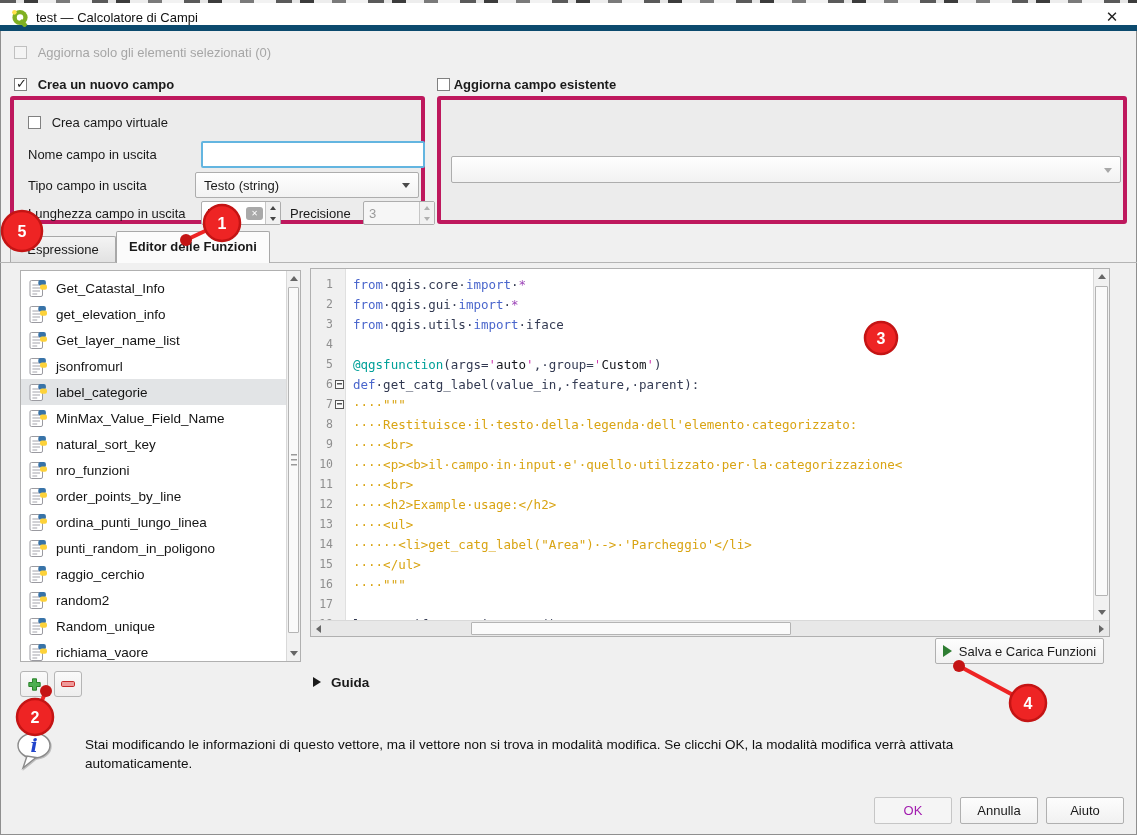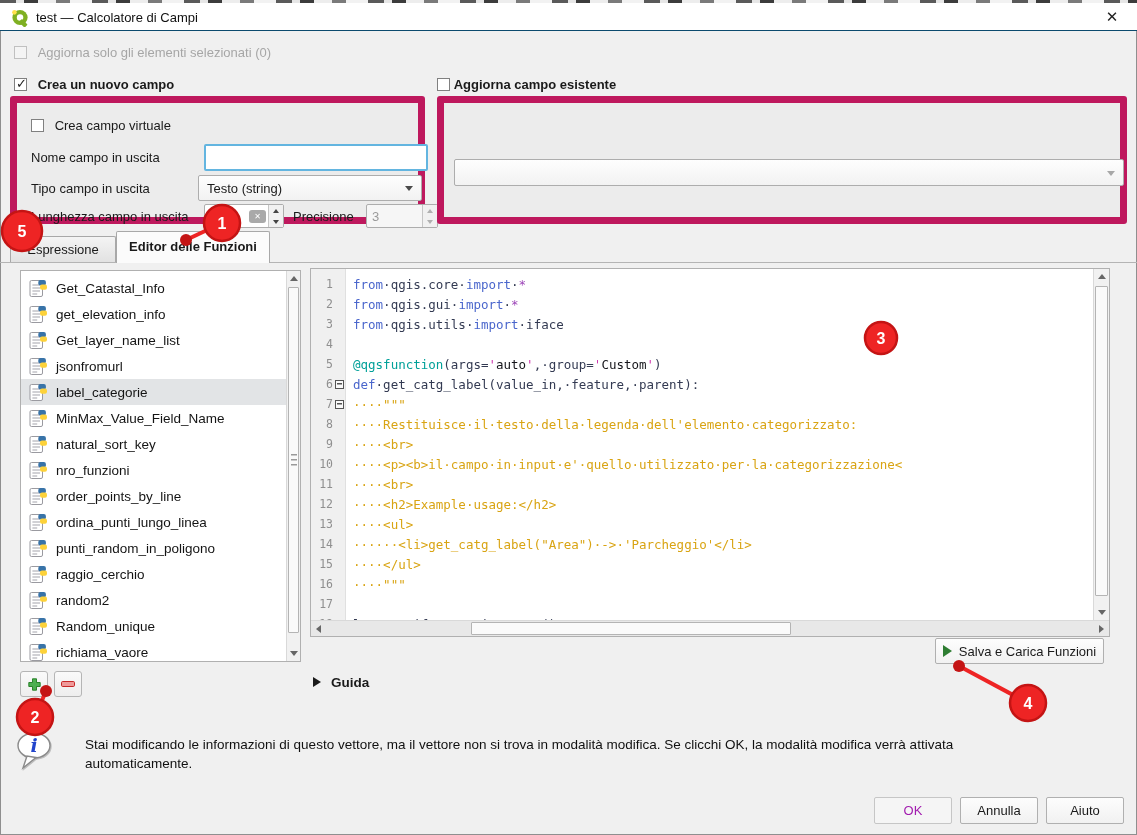--- a/index.html
+++ b/index.html
@@ -4,32 +4,32 @@
 <style>
   html,body{margin:0;padding:0;background:#ffffff;}
   *{box-sizing:border-box;}
   body{font-family:"Liberation Sans","DejaVu Sans",sans-serif;font-size:13px;color:#1a1a1a;}
   .dialog{position:relative;width:1137px;height:835px;background:#f0f0f0;overflow:hidden;
           box-shadow:inset 0 0 0 1px #8f8f8f;}
   .abs{position:absolute;}
   
   .top-noise{top:0;left:0;right:0;height:3px;background:repeating-linear-gradient(90deg,#5a5a5a 0 16px,#e6e6e6 16px 24px,#3c3c3c 24px 38px,#ededed 38px 56px,#7a7a7a 56px 70px,#f2f2f2 70px 92px);}
   
-  .titlebar{top:3px;left:0;right:0;height:28px;background:#ffffff;border-bottom:1px solid #0c4a6e;}
+  .titlebar{top:3px;left:0;right:0;height:28px;background:#ffffff;border-bottom:6px solid #0c4a6e;}
   .title-text{position:absolute;left:36px;top:7px;font-size:13px;color:#111;}
   .qgis-icon{position:absolute;left:11px;top:5px;width:19px;height:19px;}
   .close-btn{position:absolute;right:12px;top:2px;width:26px;height:24px;text-align:center;line-height:24px;font-size:15px;color:#222;cursor:pointer;}
   
   .cb{display:inline-block;width:13px;height:13px;border:1px solid #808080;background:#fff;vertical-align:-2px;position:relative;}
   .cb.checked::before{content:"✓";position:absolute;left:1px;top:-3px;font-size:13px;font-weight:bold;color:#222;}
   .cb.disabled{border-color:#c0c0c0;background:#f4f4f4;}
   .lbl-disabled{color:#a6a6a6;}
   .bold{font-weight:bold;}
   
-  .groupbox{background:#ececec;border:7px solid #be185d;border-radius:3px;}
+  .groupbox{background:#ececec;border:4px solid #be185d;border-radius:3px;}
   
   .text-input{background:#fff;border:2px solid #63b5e0;border-radius:2px;}
   .combo{background:linear-gradient(#fefefe,#f2f2f2);border:1px solid #adadad;border-radius:2px;display:flex;align-items:center;padding:0 8px;}
   .combo .arrow{position:absolute;right:8px;top:50%;margin-top:-2px;width:0;height:0;border-left:4px solid transparent;border-right:4px solid transparent;border-top:5px solid #4a4a4a;}
   .combo.disabled .arrow{border-top-color:#a8a8a8;}
   .spin{background:#fff;border:1px solid #adadad;border-radius:2px;display:flex;align-items:center;}
   .spin .val{padding-left:5px;flex:1;}
   .spin.disabled{background:#f6f6f6;color:#9a9a9a;}
   .spin-arrows{width:15px;height:100%;border-left:1px solid #c6c6c6;display:flex;flex-direction:column;}
   .spin-arrows div{flex:1;position:relative;background:#f1f1f1;}

